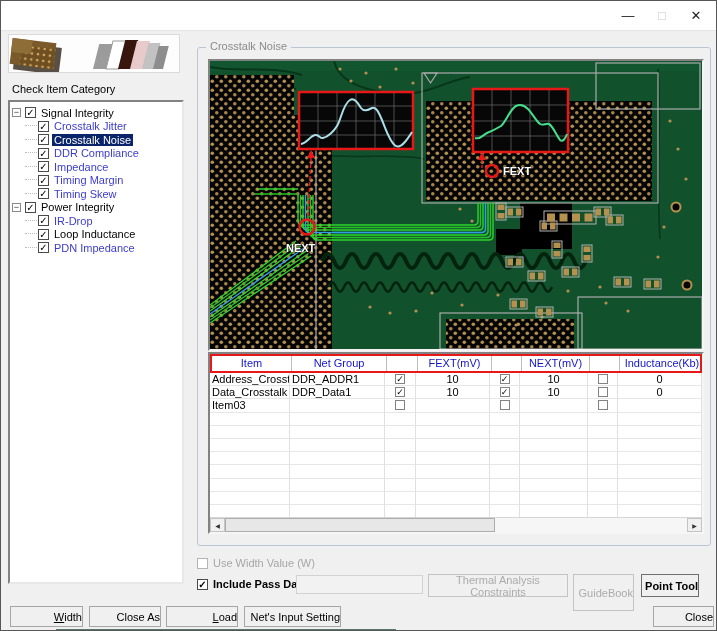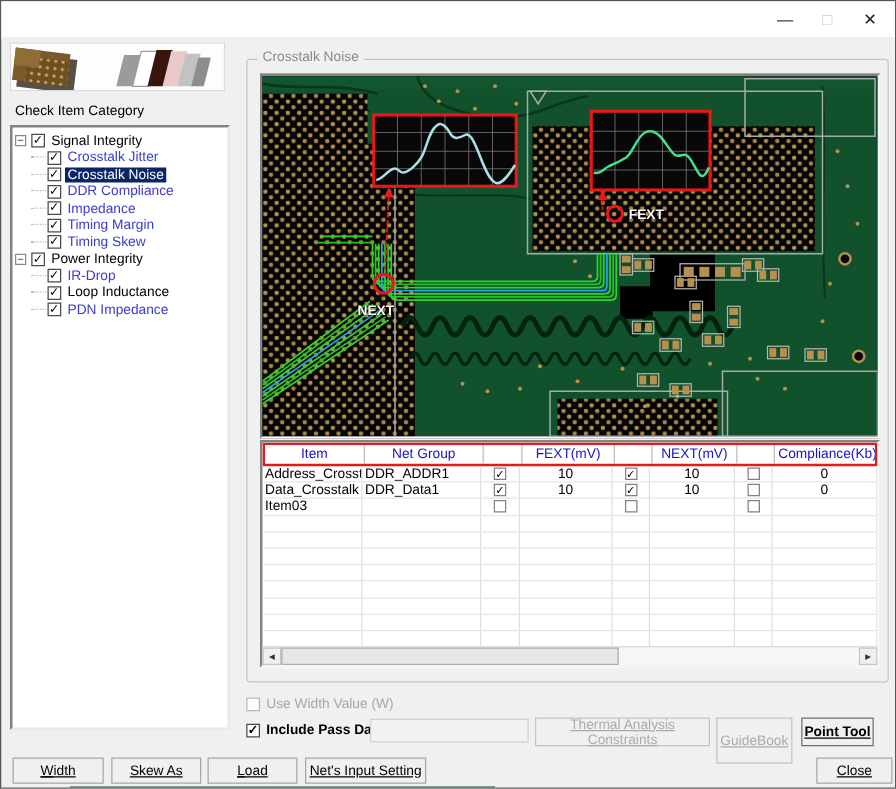--- a/index.html
+++ b/index.html
@@ -47,21 +47,21 @@
   .sb-btn{width:15px;height:100%;background:#f0f0f0;border:1px solid #c4c4c4;box-sizing:border-box;display:flex;align-items:center;justify-content:center;font-size:6px;color:#333;flex:none;}
   .sb-track{flex:1;position:relative;background:#f6f6f6;}
   .sb-thumb{position:absolute;left:0;top:0;height:100%;width:270px;background:#e7e7e7;border:1px solid #adadad;box-sizing:border-box;}
   
   .opt{position:absolute;display:flex;align-items:center;font-size:11px;}
   .opt-usewidth{left:196px;top:556px;color:#a6a6a6;}
   .opt-include{left:196px;top:577px;color:#000;font-weight:bold;}
   .opt .cbx{margin-right:5px;}
   .opt-input{position:absolute;left:295px;top:574px;width:127px;height:19px;border:1px solid #d2d2d2;background:#f2f2f2;box-sizing:border-box;font-family:inherit;font-size:11px;color:#444;padding:0 3px;}
   
-  .btn{position:absolute;background:#f0f0f0;border:1px solid #a6a6a6;font-size:11px;font-family:inherit;color:#000;display:flex;align-items:center;justify-content:center;box-sizing:border-box;padding:0;cursor:default;text-decoration:underline;}
+  .btn{position:absolute;background:#f0f0f0;border:1px solid #a6a6a6;font-size:11px;font-family:inherit;color:#000;display:flex;align-items:center;justify-content:flex-end;box-sizing:border-box;padding:0;cursor:default;}
   .btn .lbl{display:block;}
   .btn.disabled{color:#ababab;border-color:#c3c3c3;}
   .btn.accel .lbl::first-letter{text-decoration:underline;}
   .btn-thermal{left:427px;top:573px;width:140px;height:23px;}
   .btn-guide{left:572px;top:573px;width:61px;height:37px;}
   .btn-point{left:640px;top:573px;width:58px;height:23px;font-weight:bold;border-color:#6e6e6e;}
   .btn-save{left:9px;top:605px;width:73px;height:21px;}
   .btn-saveas{left:88px;top:605px;width:72px;height:21px;}
   .btn-load{left:165px;top:605px;width:72px;height:21px;}
   .btn-nets{left:243px;top:605px;width:97px;height:21px;}
@@ -358,21 +358,21 @@
 
     <div class="table-wrap">
       <div class="thead">
           <span class="th" style="width: 80px;">Item</span>
           <span class="th" style="width: 95px;">Net Group</span>
           <span class="th" style="width: 31px;"></span>
           <span class="th" style="width: 74px;">FEXT(mV)</span>
           <span class="th" style="width: 30px;"></span>
           <span class="th" style="width: 68px;">NEXT(mV)</span>
           <span class="th" style="width: 30px;"></span>
-          <span class="th" style="width: 84px;">Compliance(Kb)</span>
+          <span class="th" style="width: 84px;">Inductance(Kb)</span>
         </div>
       <div class="tbody">
           <div class="tr">
             <div class="td text" style="width: 80px;">Address_Crossta</div>
             <div class="td text" style="width: 95px;">DDR_ADDR1</div>
             <div class="td cb" style="width: 31px;">
               <span class="cbx2">✓</span>
             </div>
             <div class="td val" style="width: 74px;">10</div>
             <div class="td cb" style="width: 30px;">
@@ -524,21 +524,21 @@
       <span class="lbl">GuideBook</span>
     </button>
   <button class="btn btn-point">
       <span class="lbl">Point Tool</span>
     </button>
 
   <button class="btn accel btn-save">
       <span class="lbl">Width</span>
     </button>
   <button class="btn btn-saveas">
-      <span class="lbl">Skew As</span>
+      <span class="lbl">Close As</span>
     </button>
   <button class="btn accel btn-load">
       <span class="lbl">Load</span>
     </button>
   <button class="btn btn-nets">
       <span class="lbl">Net's Input Setting</span>
     </button>
   <button class="btn btn-close">
       <span class="lbl">Close</span>
     </button>

